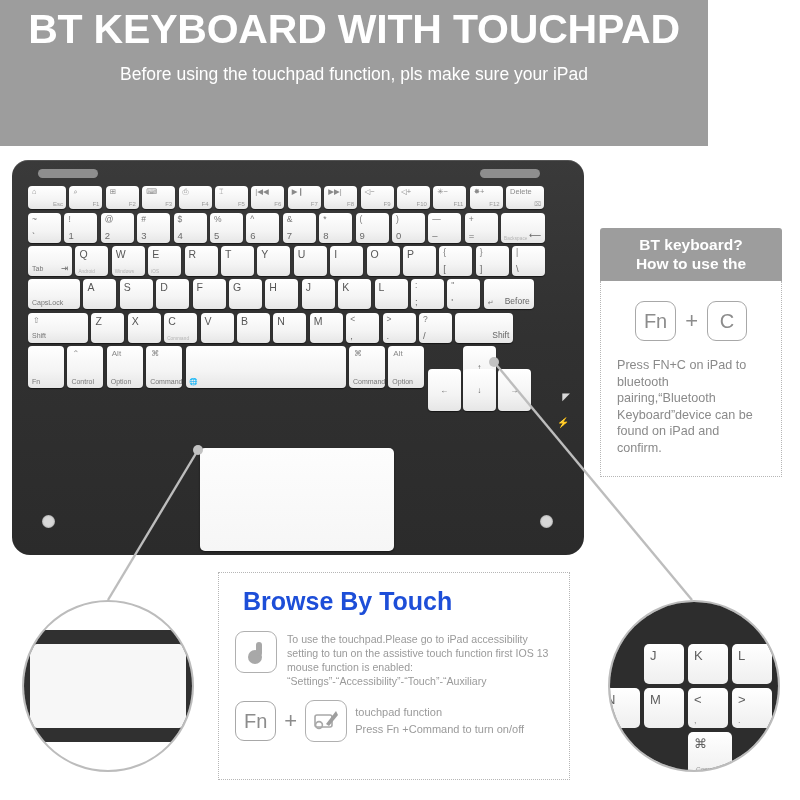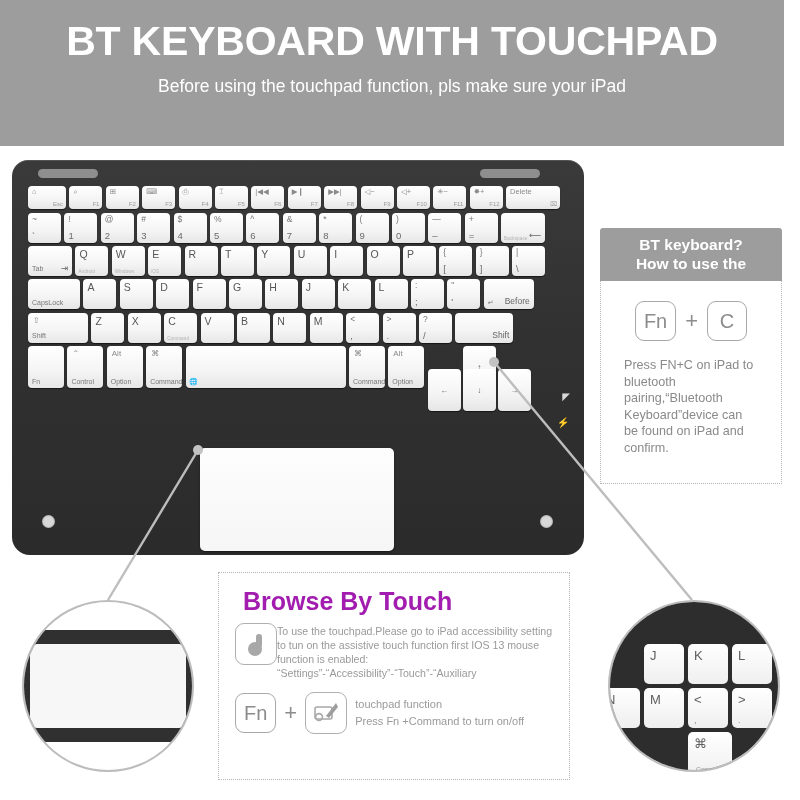--- a/index.html
+++ b/index.html
@@ -5,22 +5,22 @@
   html,body{margin:0;padding:0;}
   body{
     width:800px;height:800px;background:#ffffff;
     font-family:"Liberation Sans",sans-serif;
     -webkit-font-smoothing:antialiased;overflow:hidden;
   }
   .page{position:relative;width:800px;height:800px;overflow:hidden;background:#fff;}
 
   
   .header{
-    position:absolute;left:0;top:0;width:784px;height:146px;
-    background:#9d9d9d;color:#fff;text-align:center;box-sizing:border-box;padding-top:18px;
+    position:absolute;left:0;top:0;width:708px;height:146px;
+    background:#9d9d9d;color:#fff;text-align:center;box-sizing:border-box;padding-top:6px;
   }
   .header h1{
     margin:0;font-size:41px;line-height:46px;font-weight:bold;letter-spacing:-0.2px;
     font-family:"Liberation Sans",sans-serif;color:#ffffff;
   }
   .header .sub{
     margin:10px auto 16px;width:640px;font-size:17.5px;line-height:24px;color:#ffffff;font-weight:400;
   }
 
   
@@ -53,21 +53,21 @@
   .key .sup{position:absolute;left:4px;top:2px;font-size:8.5px;line-height:9px;color:#777;}
   .key .low{position:absolute;left:4px;bottom:2px;font-size:9.5px;line-height:10px;color:#6a6a6a;}
   .key .fk{position:absolute;right:3px;bottom:1px;font-size:6px;line-height:7px;color:#9a9a9a;}
   .key .fi{position:absolute;left:4px;top:2px;font-size:7.5px;line-height:8px;color:#8a8a8a;}
   .key .tiny{position:absolute;left:3px;bottom:1.5px;font-size:4.6px;line-height:5px;color:#b4b4b4;letter-spacing:.1px;}
   .key .rt{position:absolute;right:4px;bottom:3px;font-size:8.5px;line-height:9px;color:#666;}
   .key .ctr{position:absolute;left:0;right:0;top:50%;transform:translateY(-50%);text-align:center;font-size:10px;color:#5e5e5e;}
   .key .lb{position:absolute;left:4px;bottom:2.5px;font-size:7px;line-height:8px;color:#777;}
   .key .lt{position:absolute;left:5px;top:3px;font-size:8px;line-height:9px;color:#888;}
 
-  .w-esc{width:38px;} .w-del{width:54px;}
+  .w-esc{width:38px;} .w-del{width:38px;}
   .w-bsp{width:44px;} .w-tab{width:44px;}
   .w-caps{width:52px;} .w-ent{width:50px;}
   .w-shl{width:60px;} .w-shr{width:58px;}
   .w-space{width:160px;}
   .w-mod{width:36px;}
   .krow.mods{height:42px;}
   .krow.mods .key{height:42px;}
   .arrows{position:relative;width:104px;height:42px;flex:0 0 auto;}
   .arrows .key{position:absolute;width:33px;height:19px;}
   .ar-up{left:35px;top:0;} .ar-lf{left:0;top:22.5px;}
@@ -95,31 +95,31 @@
     border:1.6px dotted #b6b6b6;border-top:none;padding:16px 12px 16px;
     box-sizing:border-box;background:#fff;
   }
   .keycombo{display:flex;align-items:center;justify-content:center;gap:9px;margin:4px 0 16px;}
   .okey{
     min-width:40px;height:40px;border:1.7px solid #a8a8a8;border-radius:9px;
     display:flex;align-items:center;justify-content:center;color:#8c8c8c;
     font-size:20px;padding:0 8px;box-sizing:border-box;
   }
   .plus{color:#8c8c8c;font-size:22px;line-height:22px;}
-  .howto p{margin:11px;font-size:12.6px;line-height:16.5px;color:#8a8a8a;}
+  .howto p{margin:4px;font-size:12.6px;line-height:16.5px;color:#8a8a8a;}
 
   
   .browse{
     position:absolute;left:218px;top:572px;width:352px;height:208px;
     border:1.6px dotted #b6b6b6;box-sizing:border-box;padding:14px 16px;background:#fff;
   }
   .browse h2{
-    margin:0 0 8px 8px;font-size:25px;line-height:28px;color:#a21caf;font-weight:bold;
-  }
-  .brow{display:flex;align-items:flex-start;margin-bottom:12px;}
+    margin:0 0 16px 8px;font-size:25px;line-height:28px;color:#1d4ed8;font-weight:bold;
+  }
+  .brow{display:flex;align-items:flex-start;gap:10px;margin-bottom:12px;}
   .ibox{
     flex:0 0 auto;width:40px;height:40px;border:1.7px solid #b0b0b0;border-radius:9px;
     display:flex;align-items:center;justify-content:center;
   }
   .brow p{margin:0;font-size:10.6px;line-height:14px;color:#9a9a9a;padding-top:1px;}
   .brow2{display:flex;align-items:center;gap:8px;}
   .brow2 p{margin:0;font-size:11px;line-height:17px;color:#9a9a9a;}
 
   
   .mag{position:absolute;border-radius:50%;border:2px solid #bcbcbc;overflow:hidden;background:#fff;}

